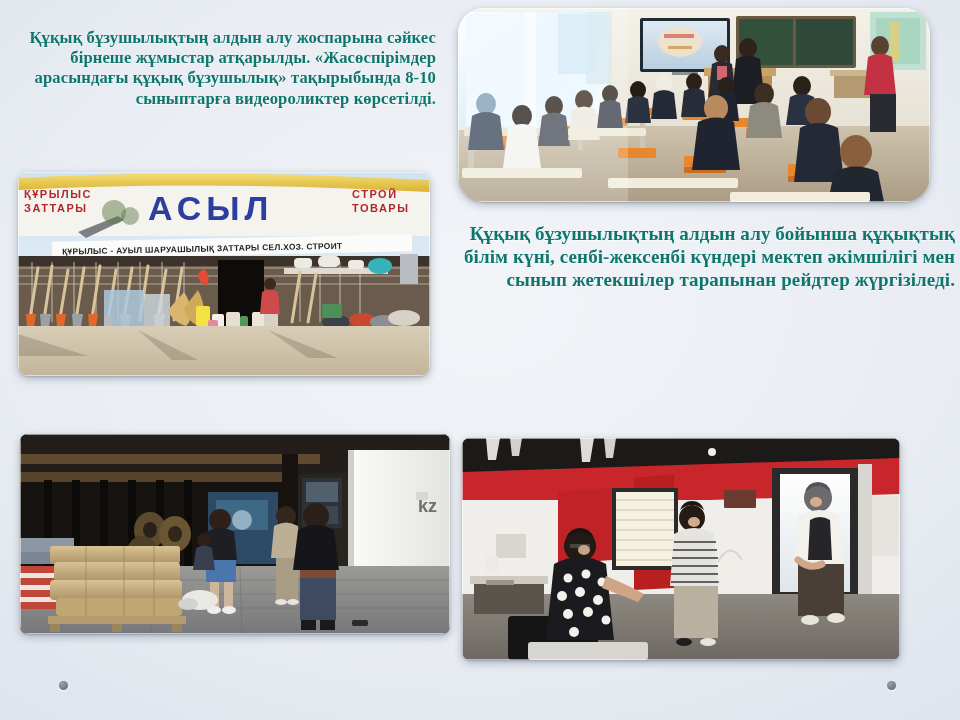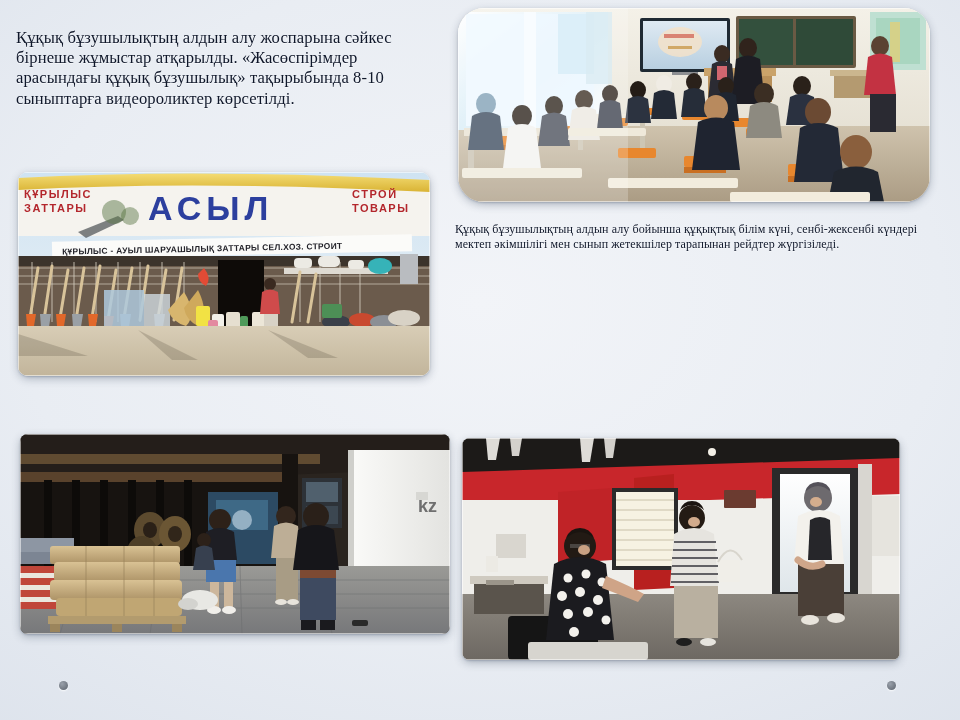--- a/index.html
+++ b/index.html
@@ -8,29 +8,29 @@
     font-family:"Liberation Serif",serif;
     background:
       radial-gradient(ellipse 1100px 780px at 50% 42%, #f2f4f8 0%, #e9edf3 42%, #dde3ec 72%, #d2d9e4 100%);
     position:relative;
   }
   .slide{position:absolute;inset:0;}
 
   
   .txt{
     position:absolute;
-    text-align:left;
-    font-weight:normal;
-    color:#0f172a;
+    text-align:right;
+    font-weight:bold;
+    color:#0f766e;
     line-height:1.22;
     letter-spacing:.1px;
     text-shadow:0 1px 0 rgba(255,255,255,.65);
   }
   #text-top{ left:16px; top:28px; width:420px; font-size:16.6px; }
-  #text-right{ left:455px; top:222px; width:500px; font-size:12px; }
+  #text-right{ left:455px; top:222px; width:500px; font-size:19px; }
 
   
   .photo{
     position:absolute;overflow:hidden;
     background:#fff;
     box-shadow:0 3px 9px rgba(40,55,80,.30), 0 1px 2px rgba(40,55,80,.22);
   }
   .photo .inner{position:absolute;inset:0;overflow:hidden;}
   .photo::after{
     content:"";position:absolute;inset:0;pointer-events:none;

